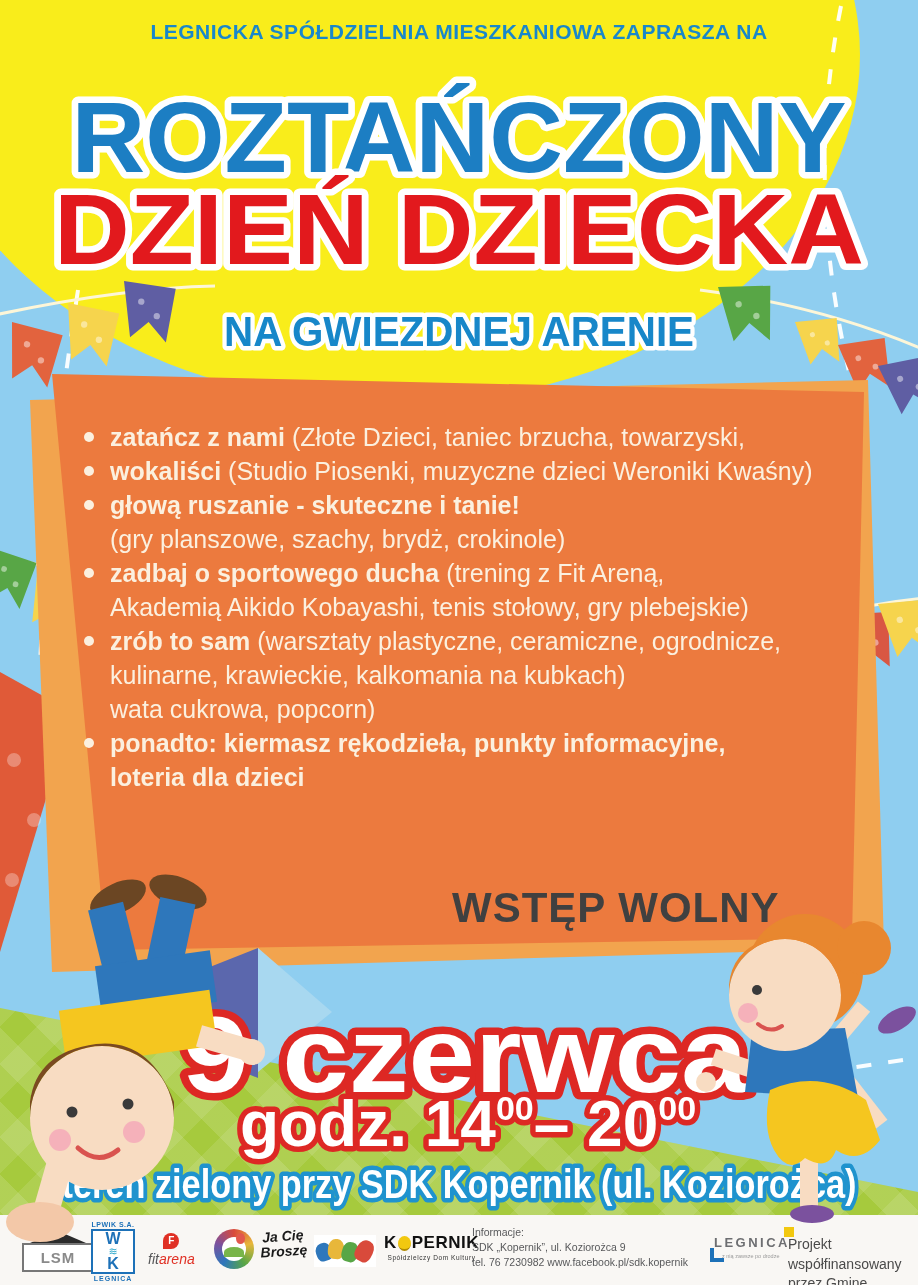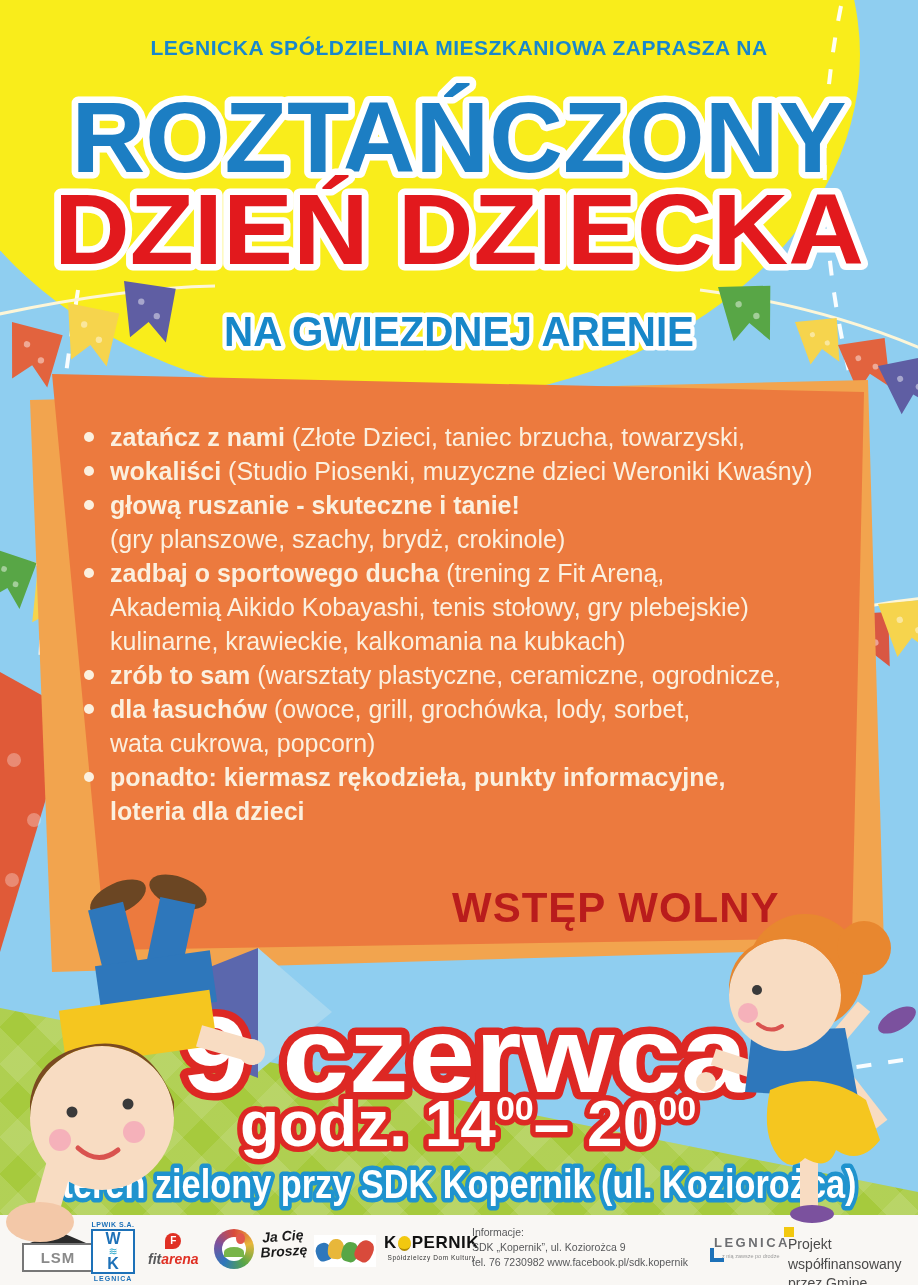--- a/index.html
+++ b/index.html
@@ -8,51 +8,51 @@
   .sky{position:absolute;inset:0;background:#8FCEF0;z-index:0;}
   .sun{position:absolute;left:-80px;top:-295px;width:940px;height:700px;border-radius:50%;
        background:#F9ED1B;z-index:1;}
   .deco-svg,.tri-svg,.kids-svg,.text-svg{position:absolute;left:0;top:0;width:918px;height:1285px;}
   .deco-svg{z-index:2;} .tri-svg{z-index:6;} .text-svg{z-index:9;} .kids-svg{z-index:11;pointer-events:none;}
   .hill{position:absolute;inset:0;z-index:5;background:#A6CA3D;
         background-image:
           repeating-linear-gradient(45deg, rgba(255,255,255,.13) 0 26px, rgba(0,0,0,0) 26px 52px),
           repeating-linear-gradient(-45deg, rgba(255,255,255,.10) 0 26px, rgba(0,0,0,0) 26px 52px);
         clip-path:polygon(0 1008px,918px 1192px,918px 1285px,0 1285px);}
-  .invite{position:absolute;top:36px;left:0;width:100%;text-align:center;z-index:10;
+  .invite{position:absolute;top:20px;left:0;width:100%;text-align:center;z-index:10;
           font-size:21px;font-weight:bold;letter-spacing:.5px;color:#1987CB;}
   .program{position:absolute;left:82px;top:420px;width:760px;z-index:10;}
   .line{position:relative;padding-left:28px;line-height:34px;font-size:25px;
         color:#FBF0DF;white-space:nowrap;}
   .line.bul::before{content:"";position:absolute;left:2px;top:12px;width:10px;height:10px;
         border-radius:50%;background:#FBF0DF;}
   .line .b{font-weight:bold;margin-top:20px;}
   .free-entry{position:absolute;left:452px;top:884px;z-index:10;font-size:42px;font-weight:bold;
-        letter-spacing:1px;color:#b91c1c;text-align:center;}
+        letter-spacing:1px;color:#404040;text-align:center;}
   .footer{position:absolute;left:0;top:1215px;width:918px;height:70px;background:#F9F7F4;z-index:8;}
   .footer *{font-family:"Liberation Sans",sans-serif;}
   .f-abs{position:absolute;}
   
   .lsm{left:22px;top:16px;width:72px;text-align:center;}
   .lsm-roof{width:0;height:0;margin:0 auto;border-left:28px solid transparent;
             border-right:28px solid transparent;border-bottom:12px solid #2b2b2b;}
   .lsm-body{border:2px solid #777;background:#fff;font-weight:bold;font-size:15px;color:#8a8a8a;
             letter-spacing:1px;padding:4px 0;}
   
   .lpwik{left:88px;top:6px;width:50px;text-align:center;color:#1D71B8;}
   .lpwik-top{font-size:7px;font-weight:bold;letter-spacing:.5px;}
   .lpwik-box{border:2px solid #1D71B8;background:#fff;margin:1px auto;width:40px;line-height:1;}
   .lpwik-w,.lpwik-k{font-size:16px;font-weight:bold;}
   .lpwik-waves{font-size:11px;color:#2aa6c9;line-height:.8;}
   .lpwik-bottom{font-size:7px;font-weight:bold;letter-spacing:1px;}
   
   .fit{left:148px;top:18px;text-align:center;}
   .fit-icon{width:16px;height:16px;margin:0 auto 2px;background:#E03024;color:#fff;font-weight:bold;
             font-size:10px;line-height:16px;border-radius:50% 50% 50% 0;}
-  .fit-name{font-style:italic;font-weight:bold;font-size:14px;}
+  .fit-name{font-style:italic;font-weight:normal;font-size:14px;}
   .fit-name .g1{color:#58585a;} .fit-name .g2{color:#E03024;}
   
   .rainbow{left:214px;top:14px;width:40px;height:40px;border-radius:50%;
            background:conic-gradient(#D94A3B,#E8B73A,#58A646,#2E77BB,#7B519E,#D94A3B);position:absolute;}
   .rainbow-c{position:absolute;left:8px;top:8px;width:24px;height:24px;border-radius:50%;background:#fff;}
   .rainbow-h{position:absolute;left:10px;top:18px;width:20px;height:10px;border-radius:50% 50% 0 0;background:#79b54a;}
   .rainbow-b{position:absolute;left:22px;top:4px;width:9px;height:11px;border-radius:50%;background:#e2574c;}
   
   .jacie{left:260px;top:14px;font-family:"Liberation Serif",serif;font-style:italic;font-weight:bold;
          font-size:14px;color:#1a1a1a;transform:rotate(-4deg);line-height:1.1;text-align:center;}
@@ -144,23 +144,22 @@
 
   <div class="invite">LEGNICKA SPÓŁDZIELNIA MIESZKANIOWA ZAPRASZA NA</div>
 
   <div class="program">
     <div class="line bul"><span class="b">zatańcz z nami</span><span> (Złote Dzieci, taniec brzucha, towarzyski,</span></div>
     <div class="line bul"><span class="b">wokaliści</span><span> (Studio Piosenki, muzyczne dzieci Weroniki Kwaśny)</span></div>
     <div class="line bul"><span class="b">głową ruszanie - skuteczne i tanie!</span><span></span></div>
     <div class="line"><span class="b"></span><span>(gry planszowe, szachy, brydż, crokinole)</span></div>
     <div class="line bul"><span class="b">zadbaj o sportowego ducha</span><span> (trening z Fit Areną,</span></div>
     <div class="line"><span class="b"></span><span>Akademią Aikido Kobayashi, tenis stołowy, gry plebejskie)</span></div>
+    <div class="line bul"><span class="b">zrób to sam</span><span> (warsztaty plastyczne, ceramiczne, ogrodnicze,</span></div>
     <div class="line"><span class="b"></span><span>kulinarne, krawieckie, kalkomania na kubkach)</span></div>
-    <div class="line bul"><span class="b">zrób to sam</span><span> (warsztaty plastyczne, ceramiczne, ogrodnicze,</span></div>
-    <div class="line bul"><span class="b">dla łasuchów</span><span> (owoce, grill, grochówka, lody, sorbet,</span></div>
     <div class="line"><span class="b"></span><span>wata cukrowa, popcorn)</span></div>
     <div class="line bul"><span class="b">ponadto: kiermasz rękodzieła, punkty informacyjne,</span><span></span></div>
     <div class="line"><span class="b">loteria dla dzieci</span><span></span></div>
   </div>
 
   <div class="free-entry">WSTĘP WOLNY</div>
 
   <svg class="text-svg" viewBox="0 0 918 1285">
     <text x="459" y="172" text-anchor="middle" font-family="Liberation Sans, sans-serif" font-weight="bold" font-size="100" textLength="775" lengthAdjust="spacingAndGlyphs" fill="#1C7EC3" stroke="#ffffff" stroke-width="13" stroke-linejoin="round" paint-order="stroke">ROZTAŃCZONY</text>
     <text x="459" y="264" text-anchor="middle" font-family="Liberation Sans, sans-serif" font-weight="bold" font-size="100" textLength="810" lengthAdjust="spacingAndGlyphs" fill="#E2191D" stroke="#ffffff" stroke-width="13" stroke-linejoin="round" paint-order="stroke">DZIEŃ DZIECKA</text>

